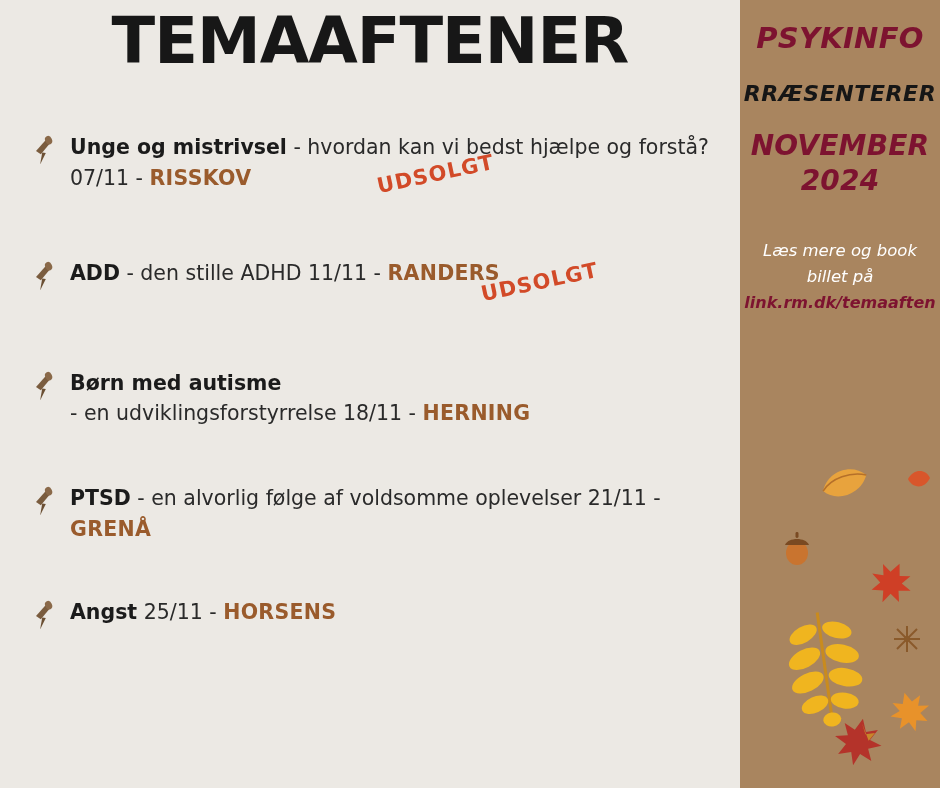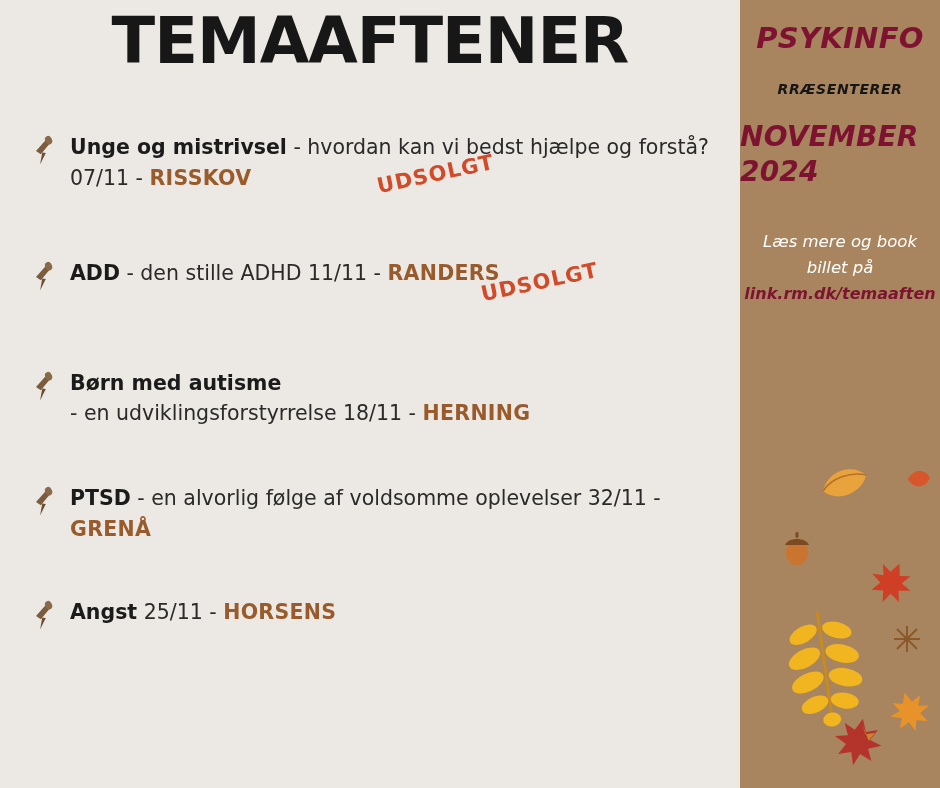--- a/index.html
+++ b/index.html
@@ -112,25 +112,26 @@
     font-size: 29px;
     line-height: 1.15;
     letter-spacing: 0.3px;
     font-family: "DejaVu Sans", sans-serif;
   }
   .presents {
     margin-top: 26px;
     text-align: center;
     color: #161616;
     font-weight: bold;
-    font-size: 14px;
+    font-size: 22px;
     letter-spacing: 0.6px;
   }
   .month {
     margin-top: 22px;
+    text-align: center;
     color: #7d1330;
     font-weight: bold;
     font-size: 28px;
     line-height: 1.25;
     letter-spacing: 0.2px;
   }
   .booking {
     margin-top: 40px;
     text-align: center;
     color: #ffffff;
@@ -221,21 +222,21 @@
         <span class="pin">
           <svg width="30" height="30" viewBox="0 0 30 30">
             <g transform="rotate(-25 15 15)">
               <path d="M6 13 L22 6 L24 11 L9 18 Z" fill="#7a5c3e"></path>
               <path d="M11 17 L14 19 L4 27 Z" fill="#6b4f33"></path>
               <ellipse cx="22" cy="8.5" rx="3.4" ry="4.4" fill="#8a6949"></ellipse>
             </g>
           </svg>
         </span>
         <div class="event-line">
-          <span class="ev-title">PTSD</span><span> - en alvorlig følge af voldsomme oplevelser 32/11 - </span><span class="ev-city">GRENÅ</span>
+          <span class="ev-title">PTSD</span><span> - en alvorlig følge af voldsomme oplevelser 21/11 - </span><span class="ev-city">GRENÅ</span>
         </div>
       </div>
 
       <div class="event" id="event-4">
         <span class="pin">
           <svg width="30" height="30" viewBox="0 0 30 30">
             <g transform="rotate(-25 15 15)">
               <path d="M6 13 L22 6 L24 11 L9 18 Z" fill="#7a5c3e"></path>
               <path d="M11 17 L14 19 L4 27 Z" fill="#6b4f33"></path>
               <ellipse cx="22" cy="8.5" rx="3.4" ry="4.4" fill="#8a6949"></ellipse>

